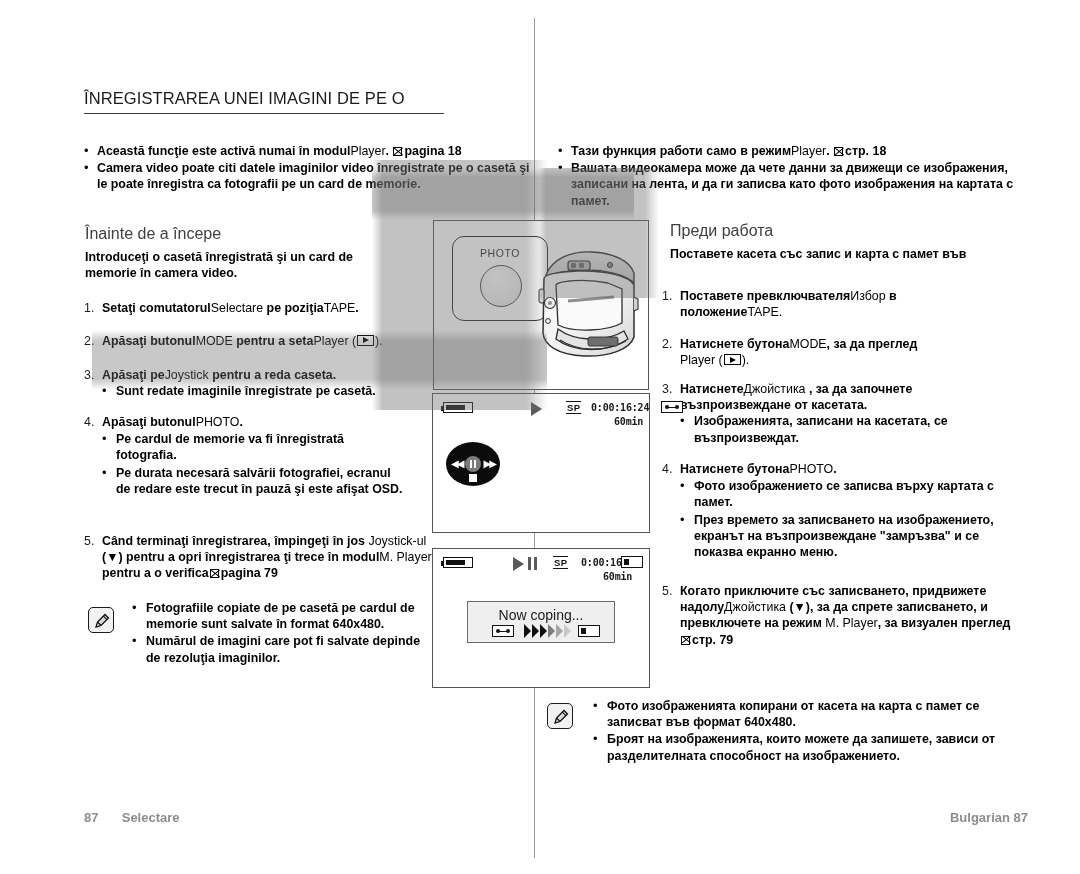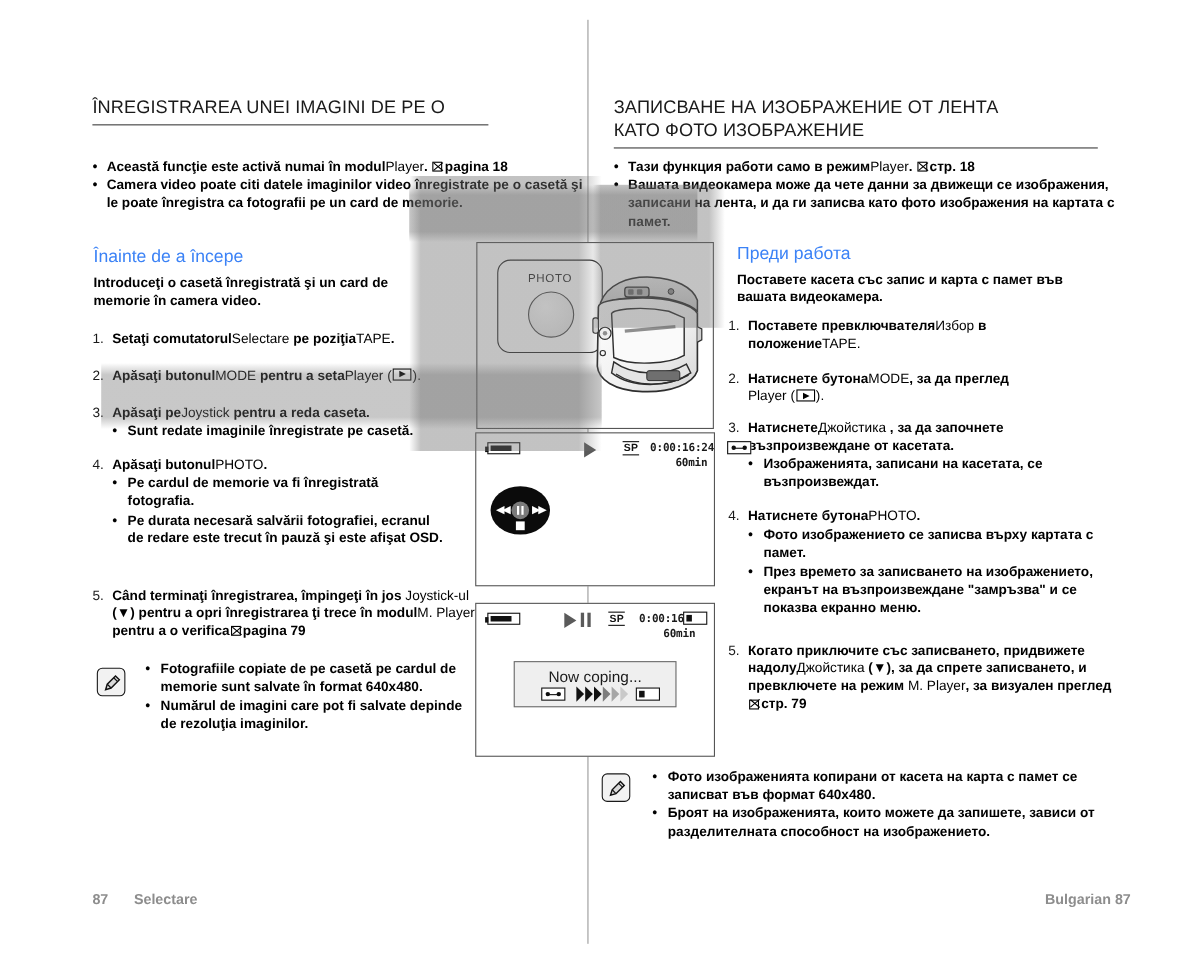--- a/index.html
+++ b/index.html
@@ -27,21 +27,21 @@
   .chapter-title {
     position: absolute;
     font-size: 16.5px; line-height: 21px;
     letter-spacing: .1px;
     color: #1a1a1a; font-weight: 400;
     border-bottom: 1.6px solid #3d3d3d;
     padding-bottom: 4px;
   }
   .sub-head {
     position: absolute;
-    font-size: 16px; color: #3b82f6; font-weight: 400;
+    font-size: 16px; color: #404040; font-weight: 400;
   }
   .sub-head-bold {
     position: absolute;
     font-size: 12.4px; font-weight: bold; line-height: 16px;
   }
 
   
   .blk { position: absolute; }
   .bullet-row {
     display: flex; align-items: flex-start;
@@ -337,45 +337,40 @@
 
     <div class="footer" style="left:84px; top:810px;">
       <span class="pg">87</span>
       <span style="display:inline-block;width:16px;"></span>
       <span>Selectare</span>
     </div>
   </div>
 
   <div class="col col-right">
 
-    <div class="chapter-title" style="left:23px; top:88px; width:440px;">
-      <div>ЗАПИСВАНЕ НА ИЗОБРАЖЕНИЕ ОТ ЛЕНТА</div>
-      <div>КАТО ФОТО ИЗОБРАЖЕНИЕ</div>
-    </div>
 
     <div class="blk" style="left:23px; top:143px; width:460px;">
       <div class="bullet-row">
         <span class="dot">•</span>
         <span class="txt"><span>Тази функция работи само в режим</span><span class="light">Player</span><span>. </span><span class="refbox"></span><span>стр. 18</span></span>
       </div>
       <div class="bullet-row" style="margin-top:1px;">
         <span class="dot">•</span>
         <span class="txt">
           <span>Вашата видеокамера може да чете данни за движещи се</span>
           <span>изображения, записани на лента, и да ги записва като фото</span>
           <span>изображения на картата с памет.</span>
         </span>
       </div>
     </div>
 
     <div class="sub-head" style="left:135px; top:222px;">Преди работа</div>
 
     <div class="sub-head-bold" style="left:135px; top:246px; width:350px;">
       <div>Поставете касета със запис и карта с памет във</div>
-      <div>вашата видеокамера.</div>
     </div>
 
     <div class="blk num-row" style="left:127px; top:288px; width:330px;">
       <span class="n">1.</span>
       <span class="body"><span>Поставете превключвателя</span><span class="light">Избор</span><span> в</span><br><span>положение</span><span class="light">TAPE</span><span class="light">.</span></span>
     </div>
 
     <div class="blk num-row" style="left:127px; top:336px; width:330px;">
       <span class="n">2.</span>
       <span class="body"><span>Натиснете бутона</span><span class="light">MODE</span><span>, за да преглед</span><br><span class="light">Player</span><span class="light"> (</span><span class="playglyph"></span><span class="light">).</span></span>

